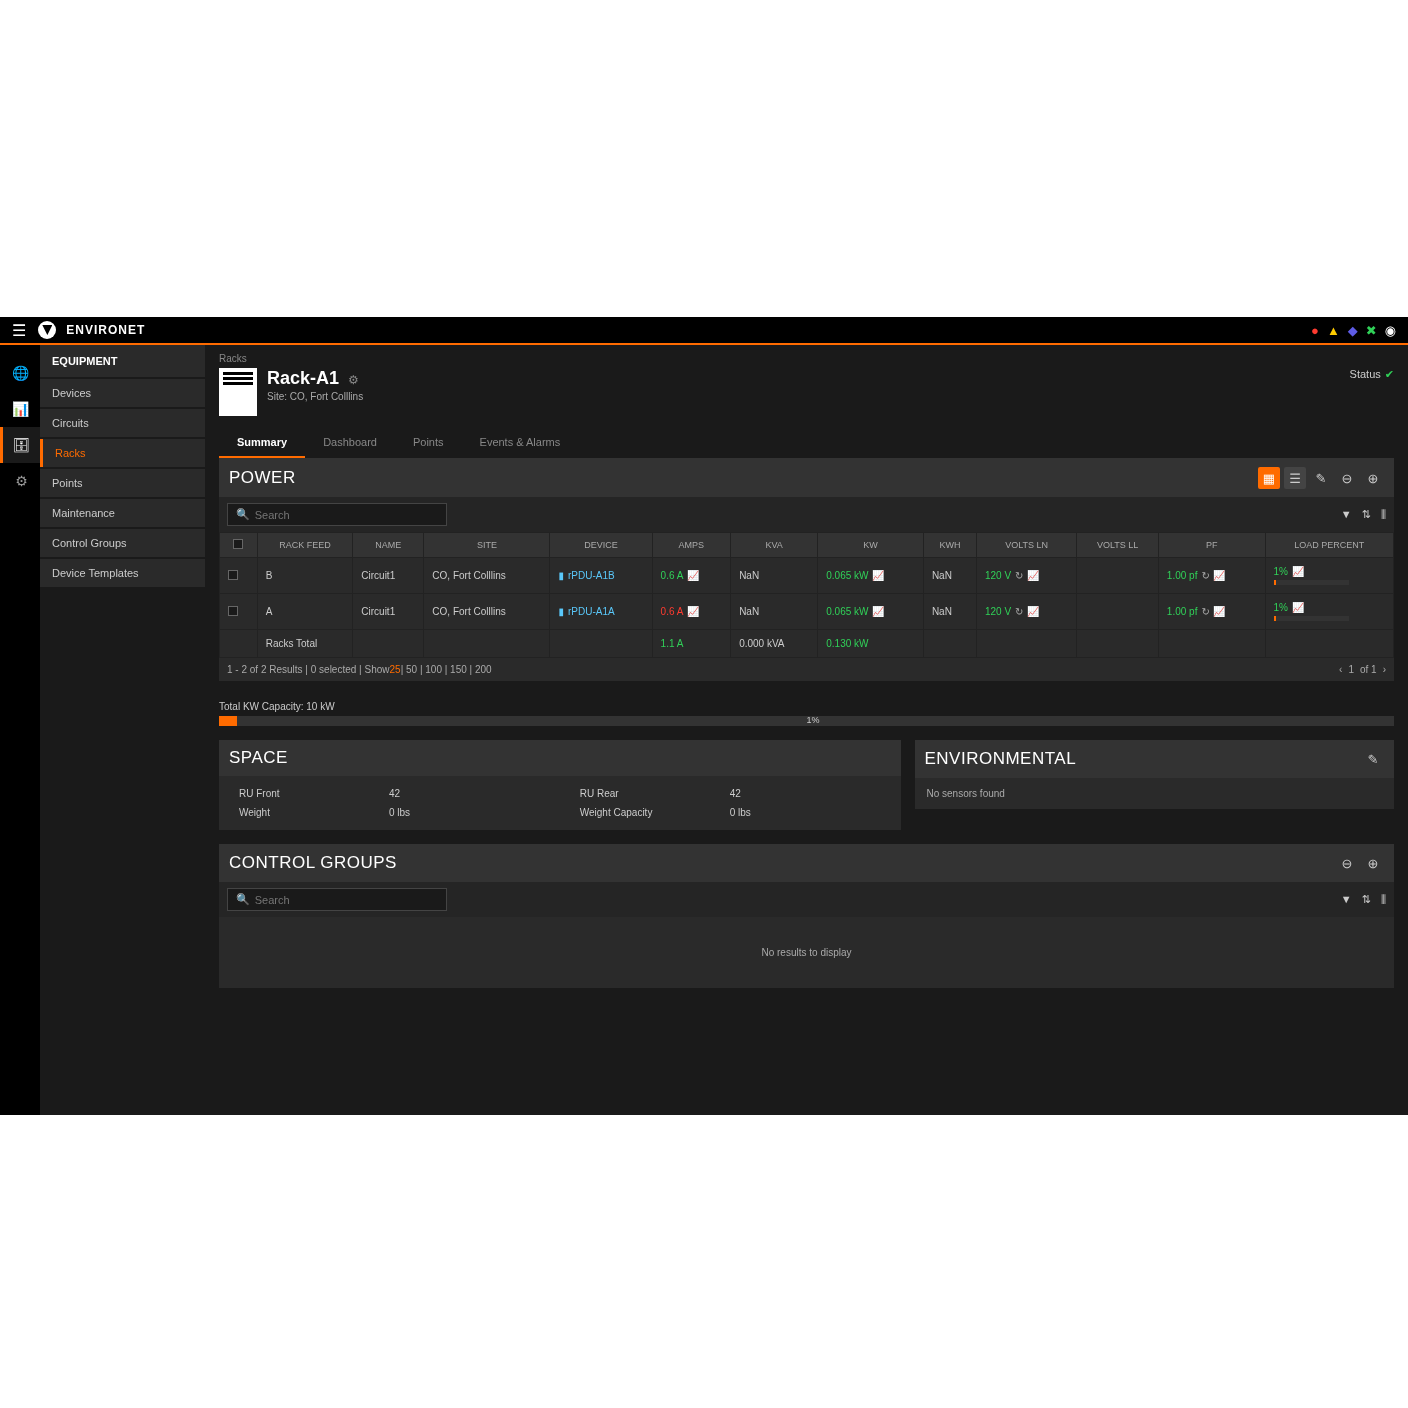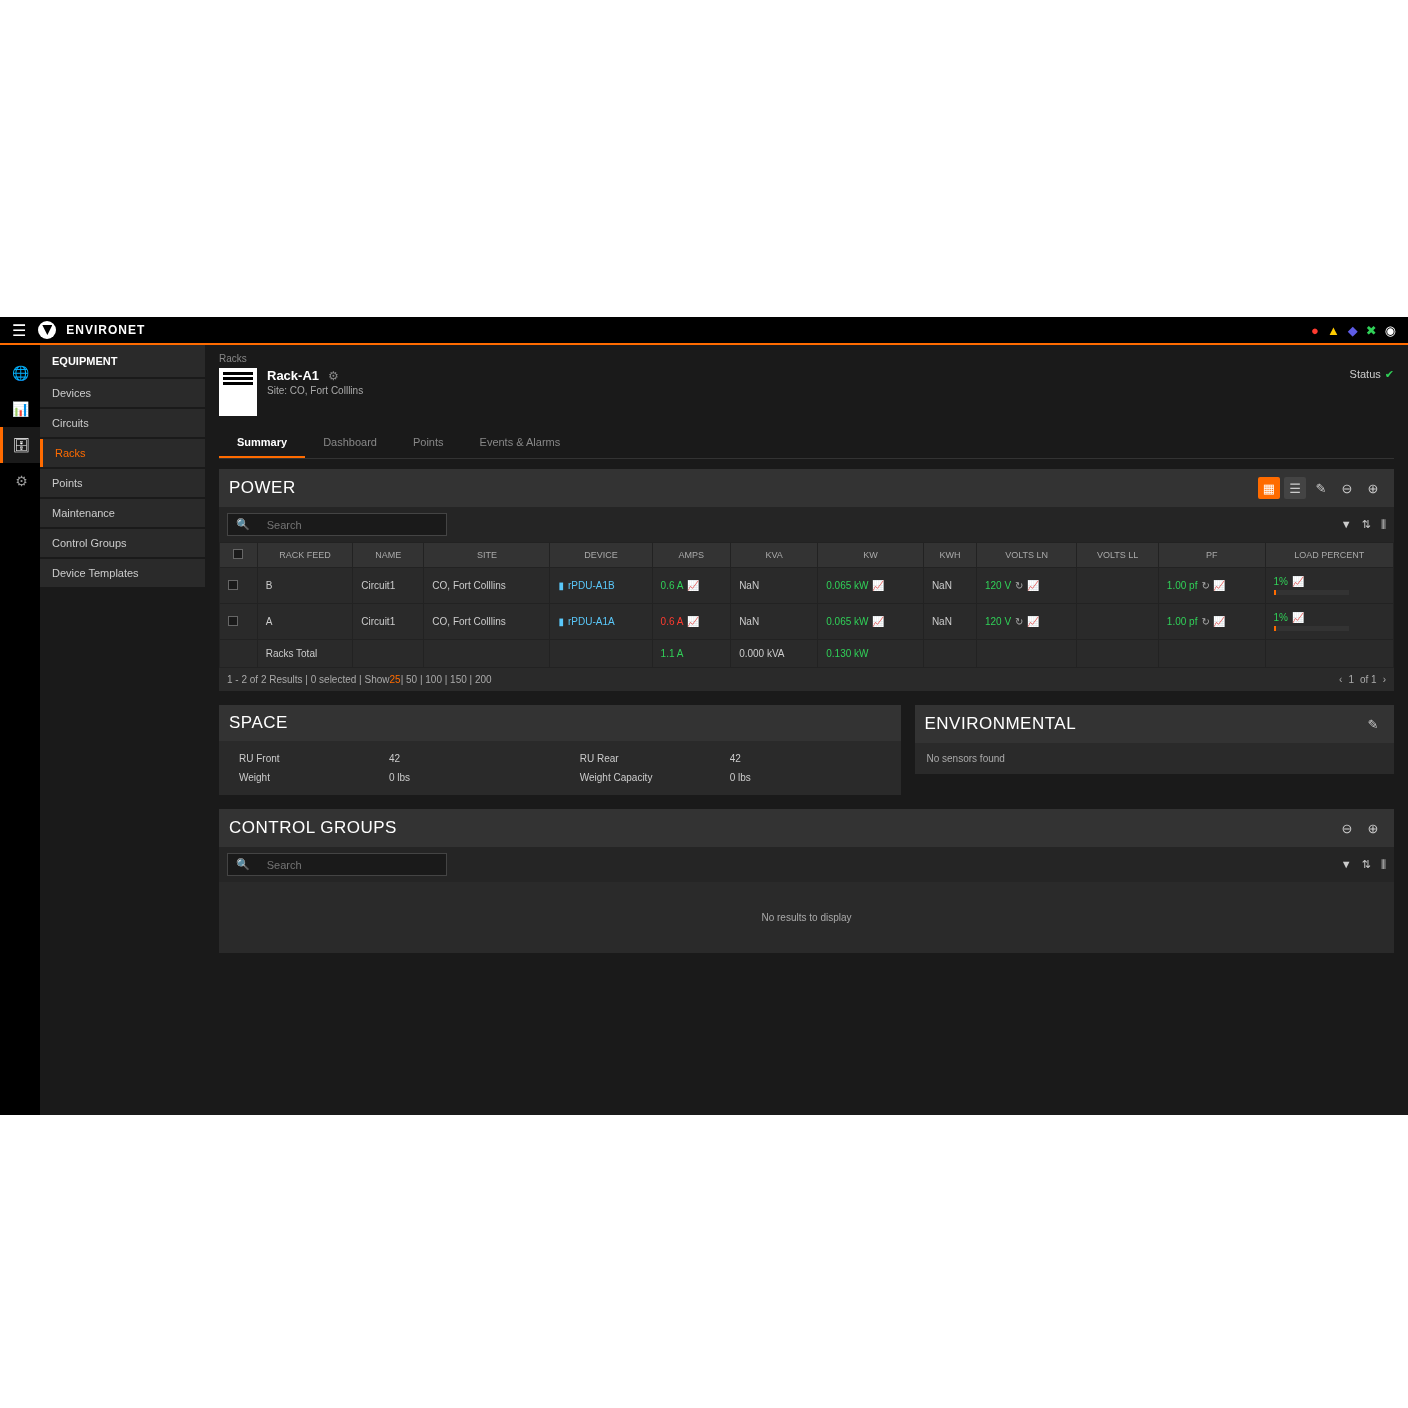--- a/index.html
+++ b/index.html
@@ -23,38 +23,38 @@
 .iconbar-item.active{border-left-color:#ff6b00;color:#fff;background:#1a1a1a}
 .sidebar{width:165px;background:#1a1a1a;padding:0}
 .sb-header{padding:10px 12px;font-weight:bold;font-size:11px;color:#fff;background:#2a2a2a;margin-bottom:2px}
 .sb-item{padding:8px 12px;font-size:11px;color:#ccc;background:#2a2a2a;margin-bottom:2px;cursor:pointer}
 .sb-item.active{color:#ff6b00;border-left:3px solid #ff6b00}
 .content{flex:1;background:#1a1a1a;padding:8px 14px;overflow:auto}
 .breadcrumb{font-size:10px;color:#888;margin-bottom:4px}
 .header-row{display:flex;align-items:flex-start;margin-bottom:12px}
 .rack-icon{width:38px;height:48px;background:#fff;margin-right:10px;position:relative}
 .rack-icon::before{content:"";position:absolute;top:4px;left:4px;right:4px;height:3px;background:#000;box-shadow:0 5px 0 #000,0 10px 0 #000}
-.rack-title{color:#fff;font-size:13px;font-weight:bold}
+.rack-title{color:#fff;font-size:18px;font-weight:bold}
 .rack-site{font-size:10px;color:#aaa;margin-top:2px}
 .gear-small{color:#888;margin-left:6px;font-size:12px}
 .status-right{margin-left:auto;font-size:11px;color:#ccc}
 .status-ok{color:#30d158;margin-left:4px}
-.tabs{display:flex;border-bottom:1px solid #333;margin-bottom:10px}
+.tabs{display:flex;border-bottom:1px solid #333;margin-bottom:0}
 .tab{padding:8px 18px;font-size:11px;color:#888;cursor:pointer}
 .tab.active{color:#fff;border-bottom:2px solid #ff6b00;font-weight:bold}
 .panel{background:#2a2a2a;margin-bottom:14px}
 .panel-hdr{display:flex;align-items:center;padding:8px 10px;background:#333}
 .panel-title{font-size:17px;font-weight:normal;color:#fff;letter-spacing:0.5px}
 .panel-actions{margin-left:auto;display:flex;gap:4px}
 .pa-btn{width:22px;height:22px;display:flex;align-items:center;justify-content:center;color:#ccc;font-size:13px;cursor:pointer;border-radius:2px}
 .pa-btn.active{background:#ff6b00;color:#fff}
 .pa-btn.gray{background:#444}
 .toolbar{display:flex;align-items:center;padding:6px 8px;background:#252525}
 .search{display:flex;align-items:center;background:#1a1a1a;border:1px solid #444;padding:4px 8px;width:220px}
-.search input{background:transparent;border:none;color:#ccc;font-size:11px;outline:none;width:100%;margin-left:17px}
+.search input{background:transparent;border:none;color:#ccc;font-size:11px;outline:none;width:100%;margin-left:5px}
 .tool-right{margin-left:auto;display:flex;gap:10px;color:#ccc}
 table{width:100%;border-collapse:collapse;font-size:10px}
 th{background:#333;color:#aaa;padding:6px 8px;text-align:center;font-weight:normal;border:1px solid #222;text-transform:uppercase;font-size:9px}
 td{padding:8px;border:1px solid #222;color:#ccc;background:#2a2a2a}
 .chk{width:10px;height:10px;border:1px solid #666;display:inline-block;background:#1a1a1a}
 .val-green{color:#30d158}
 .val-red{color:#ff3b30}
 .val-blue{color:#5ac8fa}
 .chart-ic{margin-left:4px;color:#ccc}
 .refresh-ic{margin-left:4px;color:#aaa}
@@ -227,20 +227,27 @@
             <span> | 50 | 100 | 150 | 200</span>
           <div class="pager-right">
             <span>‹</span>
             <span>1</span>
             <span>of 1</span>
             <span>›</span>
           </div>
         </div>
       </div>
 
+      <div class="kw-section">
+        <span>Total KW Capacity: 10 kW</span>
+        <div class="kw-bar">
+            <div class="kw-fill"></div>
+            <span class="kw-pct">1%</span>
+          </div>
+      </div>
 
       <div class="two-col">
         <div class="col-l">
           <div class="panel">
             <div class="panel-hdr">
                 <span class="panel-title">SPACE</span>
               </div>
             <div style="display:flex;padding:8px 0">
               <div style="flex:1">
                 <div class="kv-row">

